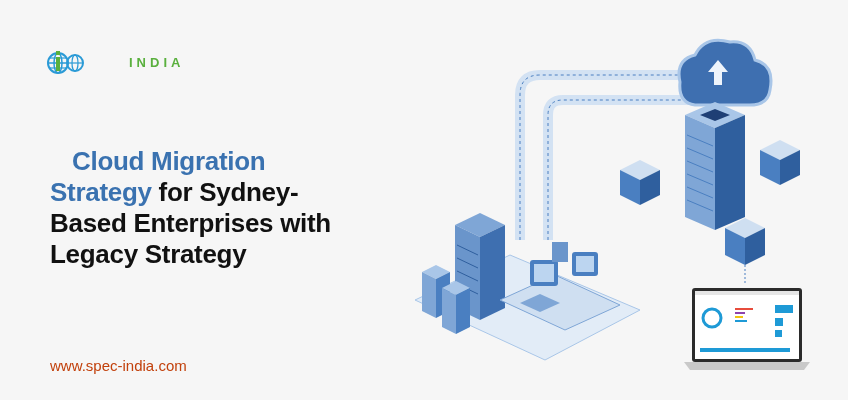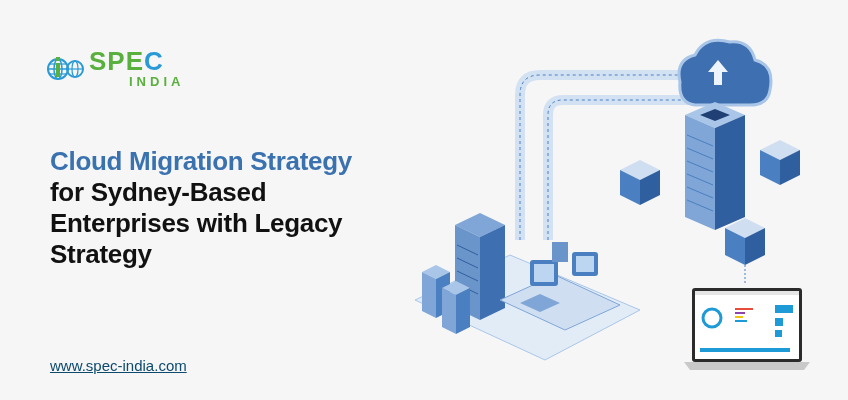--- a/index.html
+++ b/index.html
@@ -23,45 +23,44 @@
   .logo-spec .c { color: #2a9ad6; }
   .logo-india {
     font-size: 13px; font-weight: bold; letter-spacing: 4px;
     color: #5ab03e; margin-left: 40px; margin-top: 1px;
   }
   .title {
     position: absolute; left: 50px; top: 146px; width: 320px;
     font-size: 26px; line-height: 31px; color: #111;
     letter-spacing: -0.3px;
   }
-  .title .hl { color: #3a72b0; font-weight: bold; }
+  .title .hl { color: #3a72b0; font-weight: bold; margin-left: 22px; }
   .url {
     position: absolute; left: 50px; top: 357px;
-    font-size: 15px; color: #0c4a6e; text-decoration: underline;
+    font-size: 15px; color: #c2410c;
   }
   .illus { position: absolute; left: 400px; top: 20px; width: 440px; height: 370px; }
 </style>
 </head>
 <body>
 
 <div class="logo">
   <svg class="globe" viewBox="0 0 40 28">
     <circle cx="13" cy="15" r="10" fill="none" stroke="#2a9ad6" stroke-width="2"></circle>
     <ellipse cx="13" cy="15" rx="4" ry="10" fill="none" stroke="#2a9ad6" stroke-width="1.5"></ellipse>
     <line x1="3" y1="15" x2="23" y2="15" stroke="#2a9ad6" stroke-width="1.5"></line>
     <line x1="5" y1="10" x2="21" y2="10" stroke="#2a9ad6" stroke-width="1.2"></line>
     <line x1="5" y1="20" x2="21" y2="20" stroke="#2a9ad6" stroke-width="1.2"></line>
     <rect x="11" y="9" width="4" height="14" fill="#5ab03e"></rect>
     <rect x="11" y="3" width="4" height="4" fill="#5ab03e"></rect>
     <circle cx="30" cy="15" r="8" fill="none" stroke="#2a9ad6" stroke-width="2"></circle>
     <ellipse cx="30" cy="15" rx="3" ry="8" fill="none" stroke="#2a9ad6" stroke-width="1.2"></ellipse>
     <line x1="22" y1="15" x2="38" y2="15" stroke="#2a9ad6" stroke-width="1.2"></line>
   </svg>
   <div class="logo-text">
-    <div class="logo-spec"><span>SPE</span><span class="c">C</span></div>
     <div class="logo-india">INDIA</div>
   </div>
 </div>
 
 <h1 class="title">
   <span class="hl">Cloud Migration Strategy</span><span> for Sydney-Based Enterprises with Legacy Strategy</span>
 </h1>
 
 <a class="url">www.spec-india.com</a>
 

